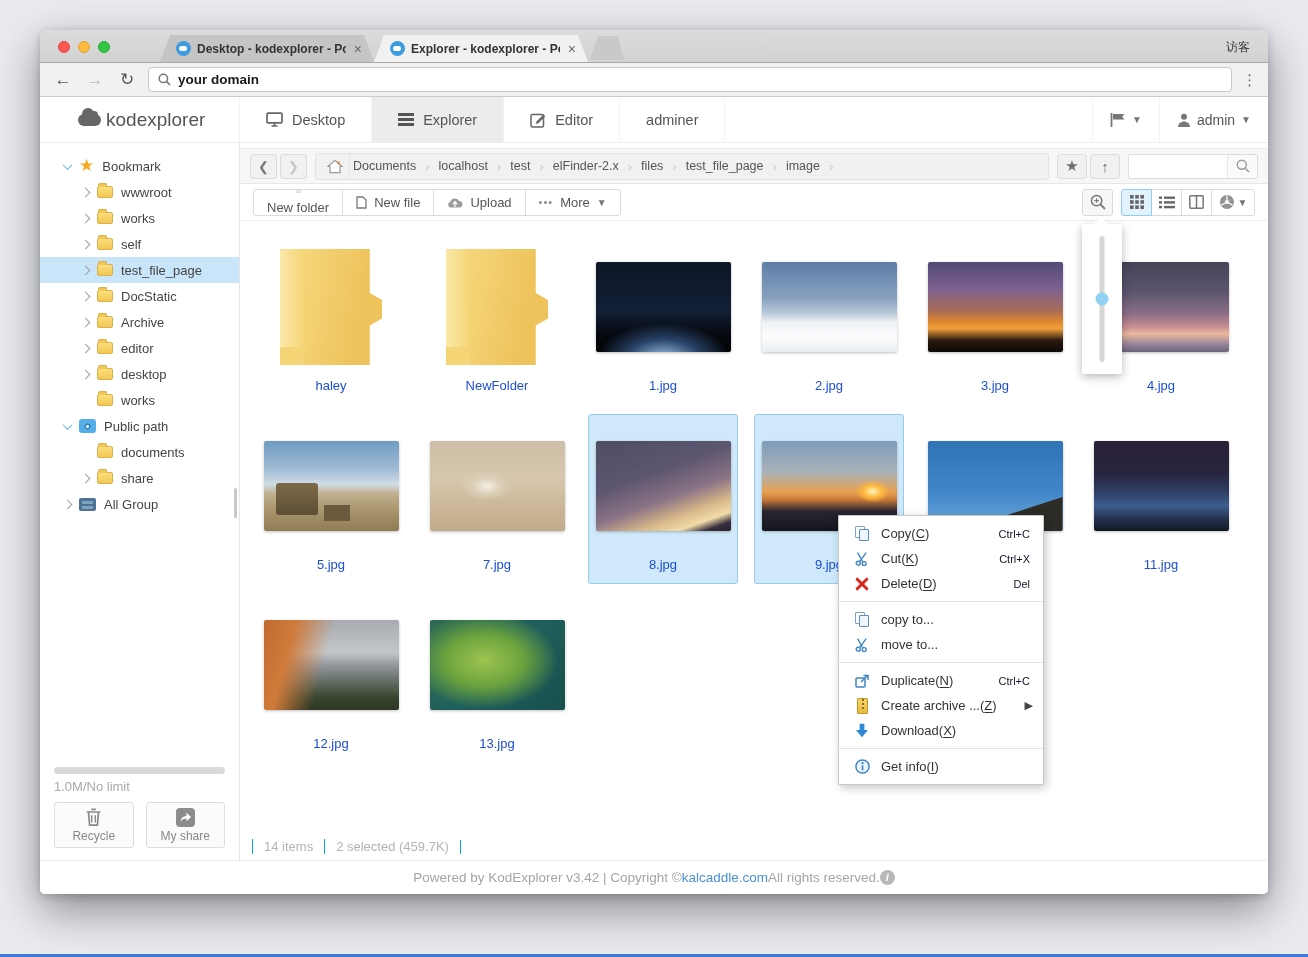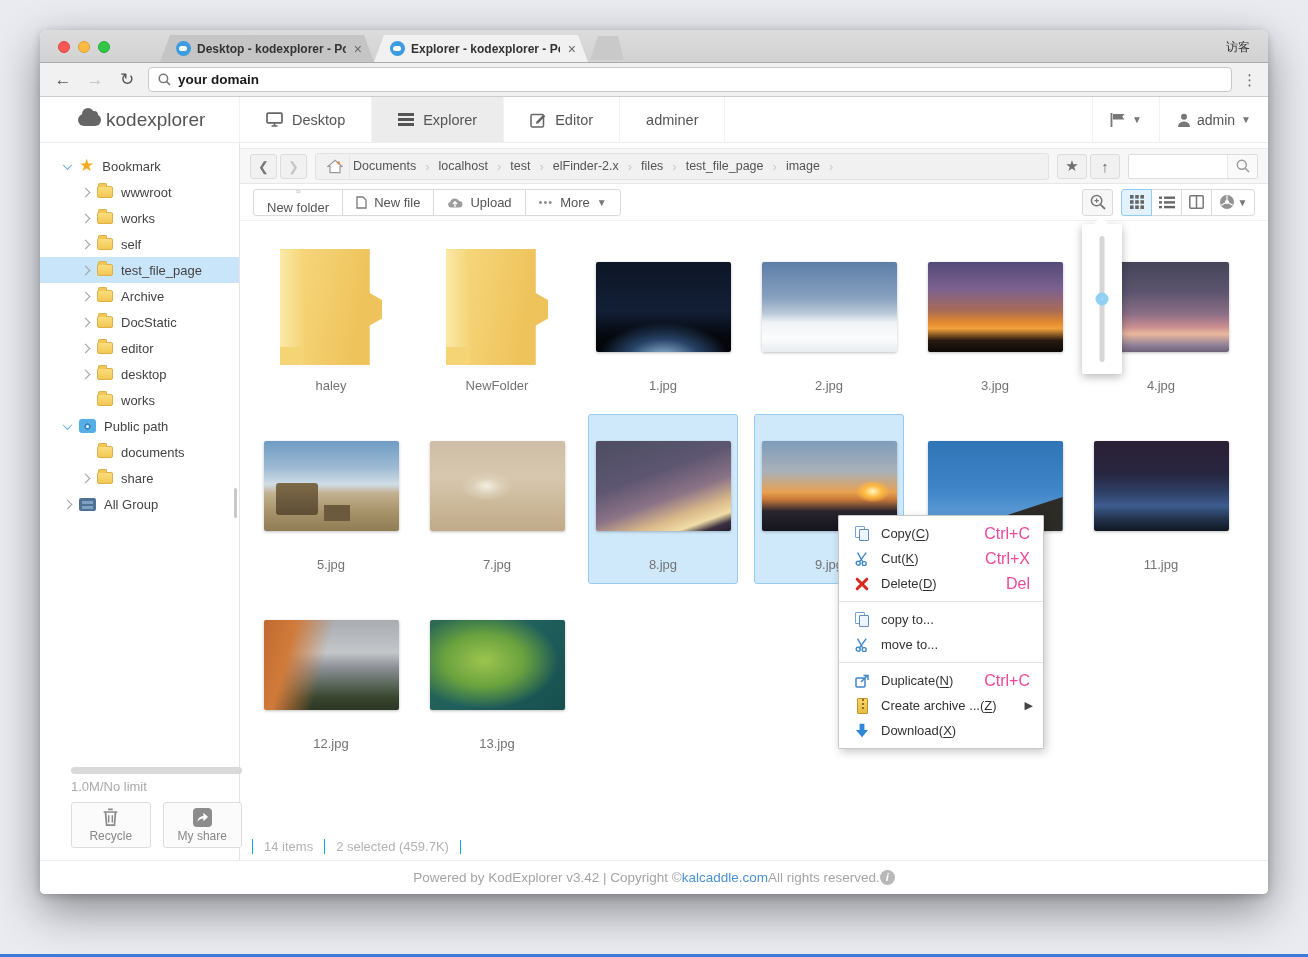--- a/index.html
+++ b/index.html
@@ -64,21 +64,21 @@
   .star { color:#f6a81f; font-size:17px; line-height:14px; }
   .tfold { width:16px; height:12px; background:linear-gradient(#fbdd7e,#f2c854); border:1px solid #ddb04a; border-radius:2px; position:relative; }
   .tfold::before { content:""; position:absolute; top:-4px; left:0px; width:7px; height:3px; background:#f2c854; border:1px solid #ddb04a; border-bottom:none; border-radius:2px 2px 0 0; }
   .homeico { position:relative; width:17px; height:15px; }
   .homeico svg { display:block; }
   .pub { width:17px; height:14px; background:#55aee8; border-radius:3px; position:relative; }
   .pub::after { content:""; position:absolute; left:5px; top:3.5px; width:7px; height:7px; background:#fff; border-radius:50%; box-shadow:inset 0 0 0 2px #2f88c8; }
   .grp { width:17px; height:13px; background:#4e7296; border-radius:2px; position:relative; }
   .grp::after { content:""; position:absolute; left:3px; top:3px; width:11px; height:3px; background:#7fa2c0; box-shadow:0 5px 0 #7fa2c0; }
   .sb-thumb { position:absolute; right:2px; top:345px; width:3px; height:30px; background:#c9c9c9; border-radius:2px; }
-  .sidebar-bottom { position:absolute; left:17px; bottom:4px; width:100%; padding:8px 14px;margin-top:13px; }
+  .sidebar-bottom { position:absolute; left:0; bottom:4px; width:100%; padding:8px 14px;margin-top:13px; }
   .quota-bar { height:7px; background:#d9d9d9; border-radius:4px; margin-bottom:5px; }
   .quota-label { font-size:13px; color:#aaa; margin-bottom:8px; }
   .sb-buttons { display:flex; gap:12px; }
   .sbb { flex:1; height:46px; background:#fbfbfb; border:1px solid #ddd; border-radius:3px; display:flex; flex-direction:column; align-items:center; justify-content:center; gap:2px; font-size:12px; color:#888; }
   .sharebox { width:19px; height:19px; background:#8c8c8c; border-radius:4px; display:flex; align-items:center; justify-content:center; }
 
   
   .crumbbar { height:36px; margin-top:5px; background:#f7f7f7; border-top:1px solid #ececec; border-bottom:1px solid #e7e7e7; display:flex; align-items:center; padding:0 10px; flex:none; }
   .cb { width:27px; height:25px; border:1px solid #dcdcdc; background:#f1f1f1; border-radius:3px; display:flex; align-items:center; justify-content:center; color:#777; font-size:13px; }
   .cb + .cb { margin-left:3px; }
@@ -102,21 +102,21 @@
   .vb.zoom { border-radius:3px; margin-right:9px; background:#f7f7f7; }
   .vb.first { border-radius:3px 0 0 3px; }
   .vb.last { border-radius:0 3px 3px 0; width:44px; }
   .vb.active { background:#e2f2fd; border-color:#93ccf2; position:relative; z-index:1; }
 
   
   .files { flex:1; position:relative; padding:14px 0 0 16px; display:grid; grid-template-columns:repeat(6,150px); grid-auto-rows:170px; column-gap:16px; row-gap:9px; align-content:start; }
   .cell { display:flex; flex-direction:column; align-items:center; border:1px solid transparent; border-radius:3px; }
   .cell.sel { background:#cfe9fb; border-color:#97ccf0; }
   .tw { flex:1; width:100%; display:flex; align-items:center; justify-content:center; }
-  .name { height:26px; font-size:13px; color:#737373; }
+  .name { height:26px; font-size:13px; color:#1d4ed8; }
   .thumb { width:135px; height:90px; border-radius:2px; box-shadow:0 1px 3px rgba(0,0,0,.25); position:relative; overflow:hidden; }
   .fbig { position:relative; width:102px; height:116px; background:linear-gradient(100deg,#f8dc84,#eec35c 75%);
           clip-path:polygon(0 0,88% 0,88% 38%,100% 44%,100% 60%,88% 66%,88% 100%,0 100%);
           filter:drop-shadow(2px 3px 2px rgba(0,0,0,.18)); }
   .fbig::before { content:""; position:absolute; left:0; top:0; width:24px; height:100%; background:linear-gradient(90deg,#fae9a8,#f5d475); transform:skewY(-3deg); }
   .fbig::after { content:""; position:absolute; left:0; bottom:-8px; width:26px; height:26px; background:#f5d475; clip-path:polygon(0 0,100% 0,55% 100%,0 70%); }
 
   .img1 { background:radial-gradient(95px 52px at 50% 108%, #a6cdea 0%, rgba(46,78,120,.85) 38%, rgba(10,20,40,0) 70%), linear-gradient(180deg,#0e1626 0%,#121f36 55%,#06090f 80%,#020305 100%); }
   .img2 { background:linear-gradient(180deg,#5e7ea8 0%,#87a1bf 40%,#bac9d8 57%,#eff2f5 67%,#fbfcfd 84%,#e9edf0 100%); }
   .img3 { background:linear-gradient(180deg,#544a78 0%,#7c6190 30%,#a86b56 54%,#e0892f 67%,#f2a03c 74%,#2a1a10 87%,#0b0806 100%); }
@@ -149,21 +149,21 @@
 
   
   .ctxmenu { position:absolute; left:798px; top:485px; width:206px; background:#fff; border:1px solid #c9c9c9; border-radius:1px;
              box-shadow:2px 3px 10px rgba(0,0,0,.22); z-index:40; font-size:13px; color:#333; }
   .mgroup { padding:5px 0; }
   .mgroup + .mgroup { border-top:1px solid #e4e4e4; }
   .mi { height:25px; display:flex; align-items:center; }
   .mic { width:16px; margin:0 11px 0 15px; display:flex; align-items:center; justify-content:center; flex:none; }
   .ml { white-space:nowrap; }
   .ml u { text-underline-offset:2px; }
-  .ms { margin-left:auto; padding-right:13px; color:#ec4899; font-size:16px; }
+  .ms { margin-left:auto; padding-right:13px; color:#0f172a; font-size:11px; }
   .sub { margin-left:auto; padding-right:10px; color:#444; font-size:11px; }
   .ic-copy { position:relative; width:15px; height:15px; display:inline-block; }
   .ic-copy::before { content:""; position:absolute; left:0; top:0; width:8px; height:10px; border:1.3px solid #7aa0cc; background:#fff; border-radius:1px; }
   .ic-copy::after { content:""; position:absolute; left:4px; top:3px; width:8px; height:10px; border:1.3px solid #5c8cc4; background:#eef5fc; border-radius:1px; }
   .ic-zip { position:relative; width:11px; height:16px; display:inline-block; background:linear-gradient(#f7d565,#e9ba40); border:1px solid #c2952c; border-radius:1px; }
   .ic-zip::after { content:""; position:absolute; left:4px; top:0; bottom:4px; width:2px; background:repeating-linear-gradient(#8a6a20 0 2px, #f7d565 2px 4px); }
 </style>
 </head>
 <body>
 
@@ -278,26 +278,26 @@
         <span>self</span>
       </div>
       <div class="trow child sel">
         <i class="chev right"></i>
         <span class="tico tfold"></span>
         <span>test_file_page</span>
       </div>
       <div class="trow child">
         <i class="chev right"></i>
         <span class="tico tfold"></span>
+        <span>DocStatic</span>
+      </div>
+      <div class="trow child">
+        <i class="chev right"></i>
+        <span class="tico tfold"></span>
         <span>Archive</span>
-      </div>
-      <div class="trow child">
-        <i class="chev right"></i>
-        <span class="tico tfold"></span>
-        <span>DocStatic</span>
       </div>
       <div class="trow child">
         <i class="chev right"></i>
         <span class="tico tfold"></span>
         <span>editor</span>
       </div>
       <div class="trow child">
         <i class="chev right"></i>
         <span class="tico tfold"></span>
         <span>desktop</span>
@@ -650,15 +650,28 @@
       <div class="mi">
         <span class="mic">
             <svg width="14" height="15" viewBox="0 0 14 15">
               <path d="M4.6 0.8h4.8V7H13L7 14.2 1 7h3.6z" fill="#2f87d8"></path>
             </svg>
           </span>
         <span class="ml"><span>Download(</span><u>X</u><span>)</span></span>
         <span class="ms"></span>
       </div>
     </div>
+    <div class="mgroup">
+      <div class="mi">
+        <span class="mic">
+            <svg width="15" height="15" viewBox="0 0 15 15">
+              <circle cx="7.5" cy="7.5" r="6.6" fill="#eaf4fc" stroke="#3e86c8" stroke-width="1.5"></circle>
+              <rect x="6.7" y="6.4" width="1.7" height="5" fill="#3e86c8"></rect>
+              <circle cx="7.55" cy="4.2" r="1.15" fill="#3e86c8"></circle>
+            </svg>
+          </span>
+        <span class="ml"><span>Get info(</span><u>I</u><span>)</span></span>
+        <span class="ms"></span>
+      </div>
+    </div>
   </div>
 
 </div>
 
 </body></html>

